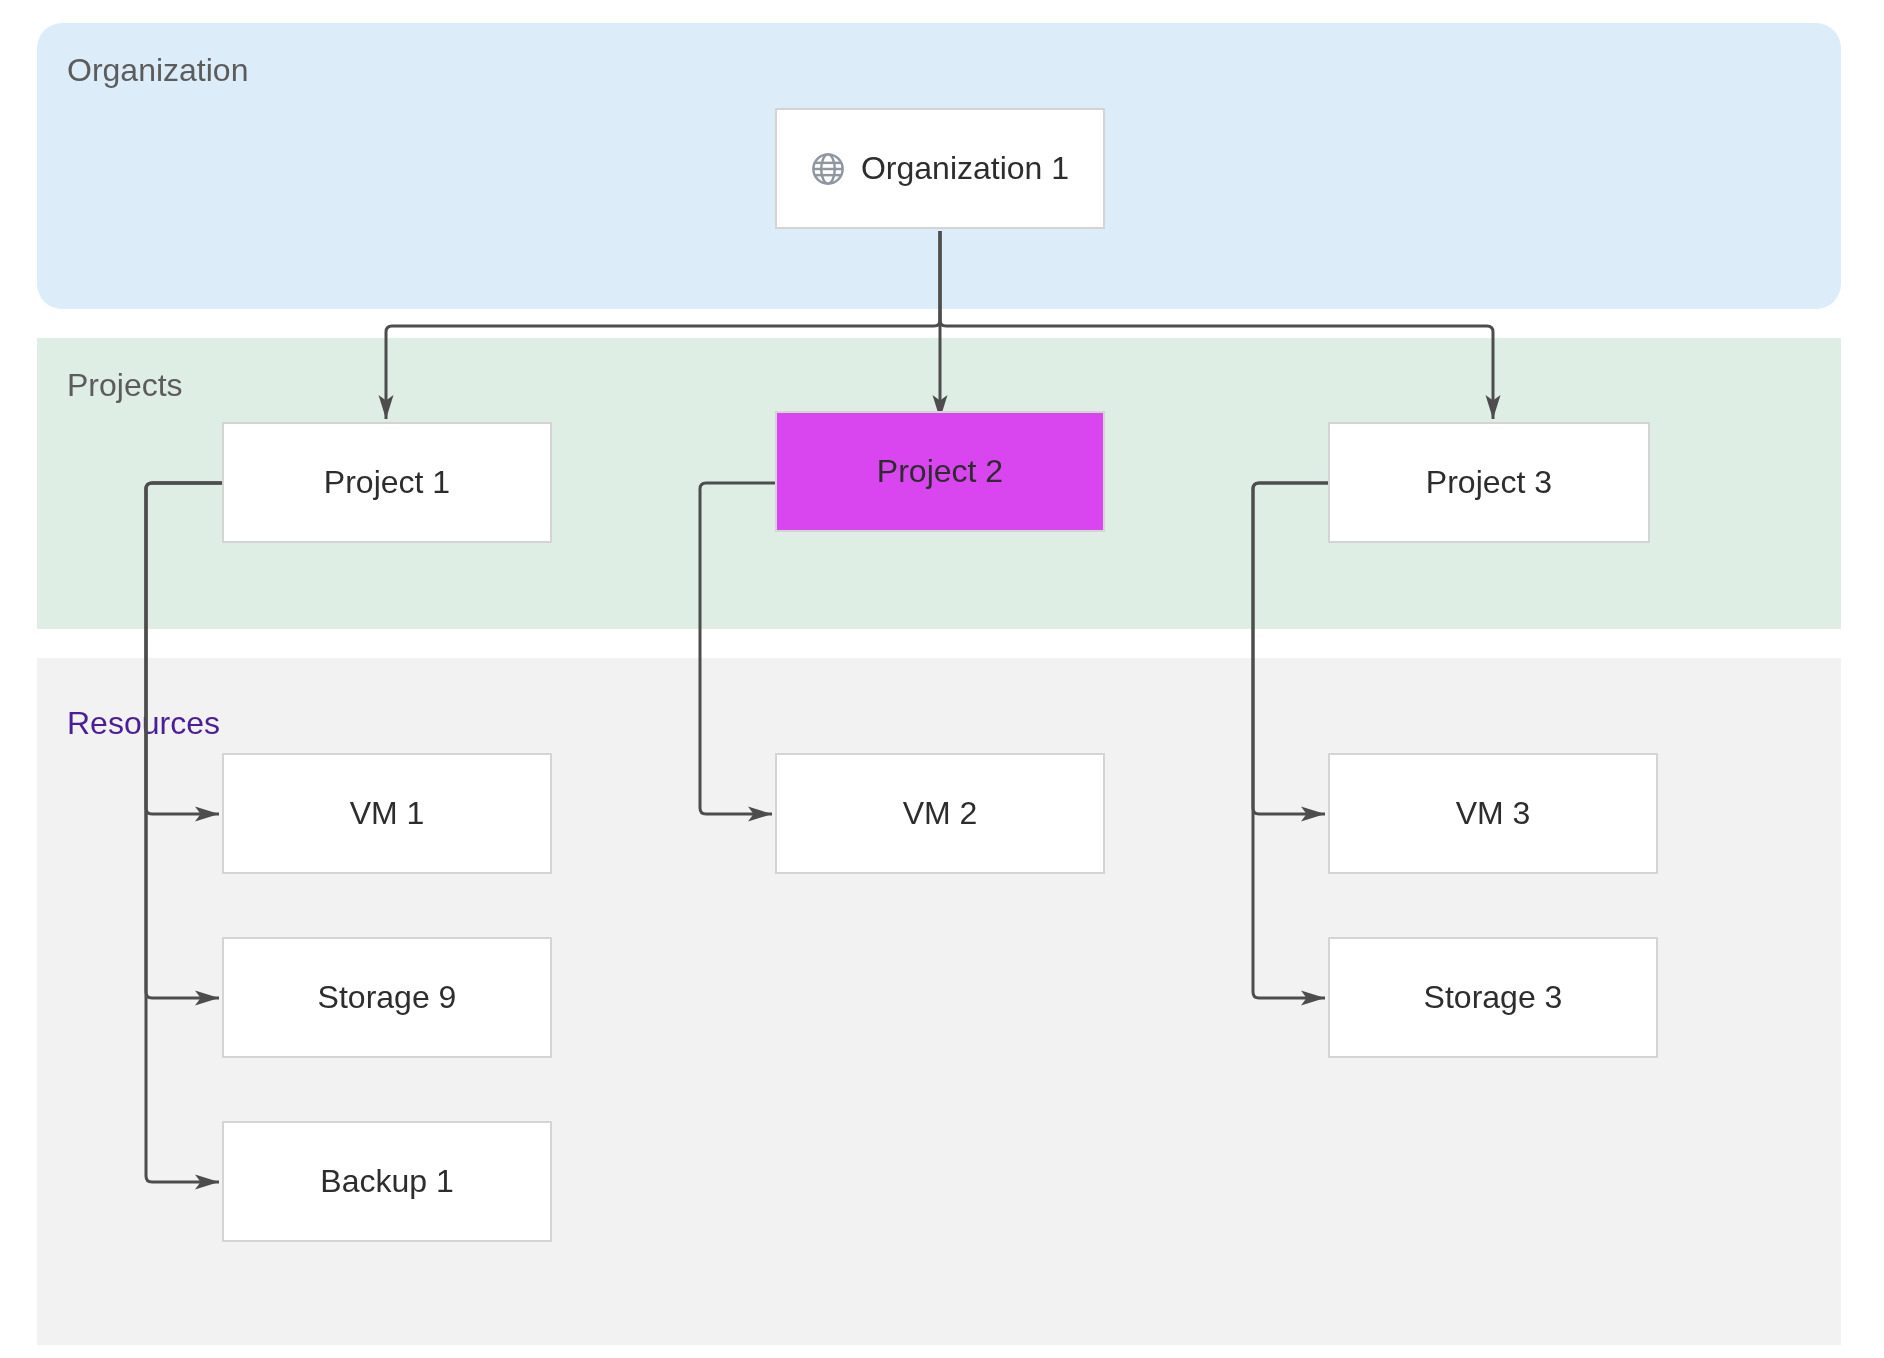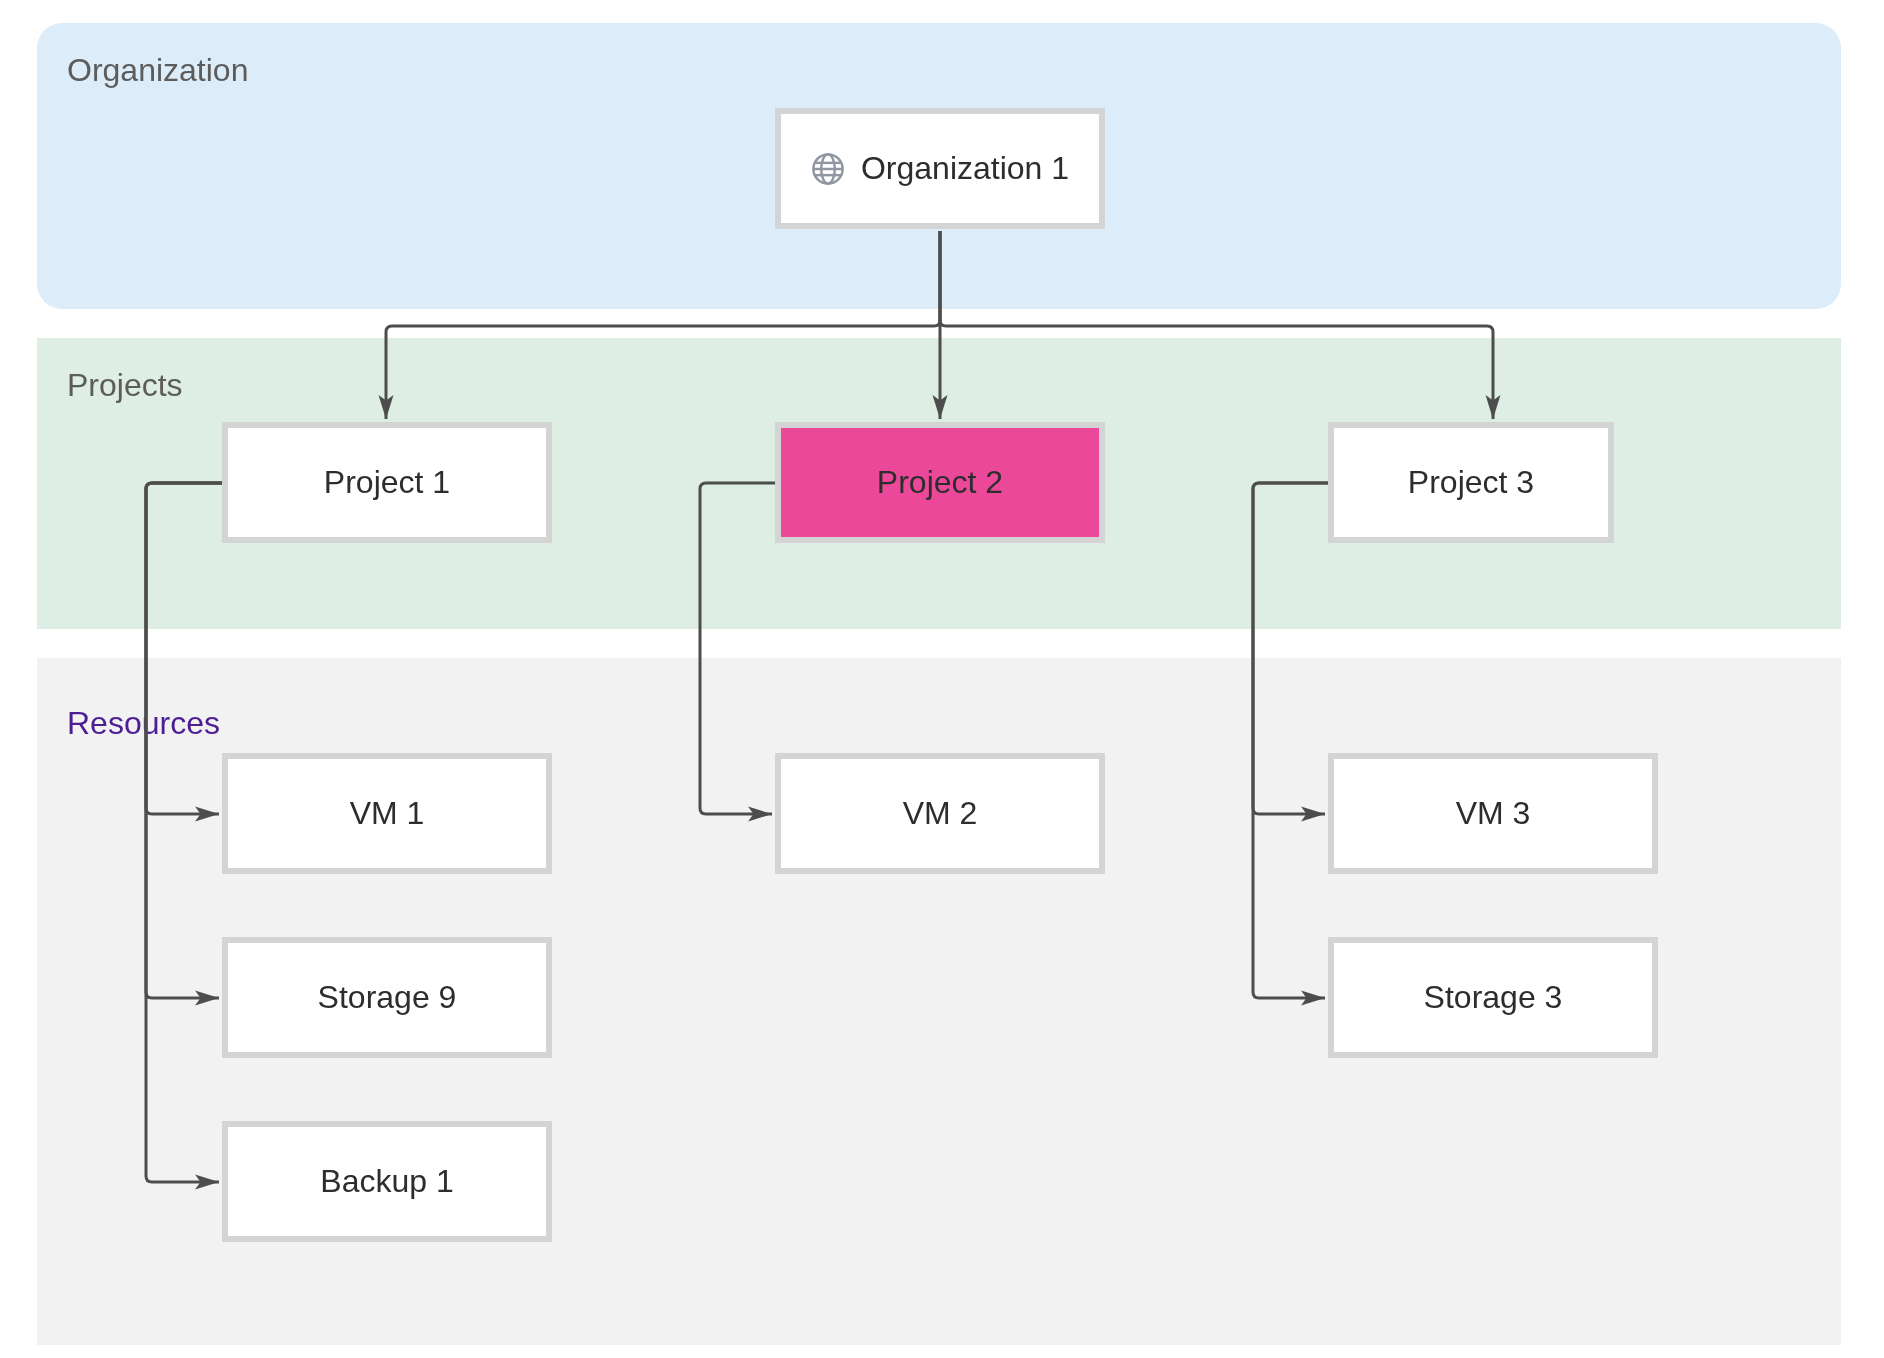--- a/index.html
+++ b/index.html
@@ -14,21 +14,21 @@
   .band-label{
     position:absolute;left:30px;top:28px;
     font-size:32px;line-height:1.2;
     color:#5c5c5c;
     white-space:nowrap;
   }
   .node{
     position:absolute;
     box-sizing:border-box;
     background:#ffffff;
-    border:6px solid #f9a8d4;
+    border:2px solid #f9a8d4;
     display:flex;align-items:center;justify-content:center;
     gap:16px;
     font-size:32px;color:#2d2d2d;
     white-space:nowrap;
   }
   .node .icon{display:flex;align-items:center;}
   svg.edge-layer{
     position:absolute;left:0;top:0;
     pointer-events:none;
   }
@@ -72,24 +72,24 @@
             <path d="M2.5 18 H33.5"></path>
             <path d="M4.5 24.5 H31.5"></path>
           </g>
         </svg>
       </span>
       <span>Organization 1</span>
     </div>
     <div class="node" style="left: 222px; top: 422px; width: 330px; height: 121px; background: rgb(255, 255, 255); border-color: rgb(212, 212, 212); color: rgb(45, 45, 45);">
       <span>Project 1</span>
     </div>
-    <div class="node" style="left: 775px; top: 422px; width: 330px; height: 121px; background: #ec4899; border-color: rgb(212, 212, 212); color: rgb(45, 45, 45);">
+    <div class="node" style="left: 775px; top: 411px; width: 330px; height: 121px; background: #d946ef; border-color: rgb(212, 212, 212); color: rgb(45, 45, 45);">
       <span>Project 2</span>
     </div>
-    <div class="node" style="left: 1328px; top: 422px; width: 286px; height: 121px; background: rgb(255, 255, 255); border-color: rgb(212, 212, 212); color: rgb(45, 45, 45);">
+    <div class="node" style="left: 1328px; top: 422px; width: 322px; height: 121px; background: rgb(255, 255, 255); border-color: rgb(212, 212, 212); color: rgb(45, 45, 45);">
       <span>Project 3</span>
     </div>
     <div class="node" style="left: 222px; top: 753px; width: 330px; height: 121px; background: rgb(255, 255, 255); border-color: rgb(212, 212, 212); color: rgb(45, 45, 45);">
       <span>VM 1</span>
     </div>
     <div class="node" style="left: 222px; top: 937px; width: 330px; height: 121px; background: rgb(255, 255, 255); border-color: rgb(212, 212, 212); color: rgb(45, 45, 45);">
       <span>Storage 9</span>
     </div>
     <div class="node" style="left: 222px; top: 1121px; width: 330px; height: 121px; background: rgb(255, 255, 255); border-color: rgb(212, 212, 212); color: rgb(45, 45, 45);">
       <span>Backup 1</span>

